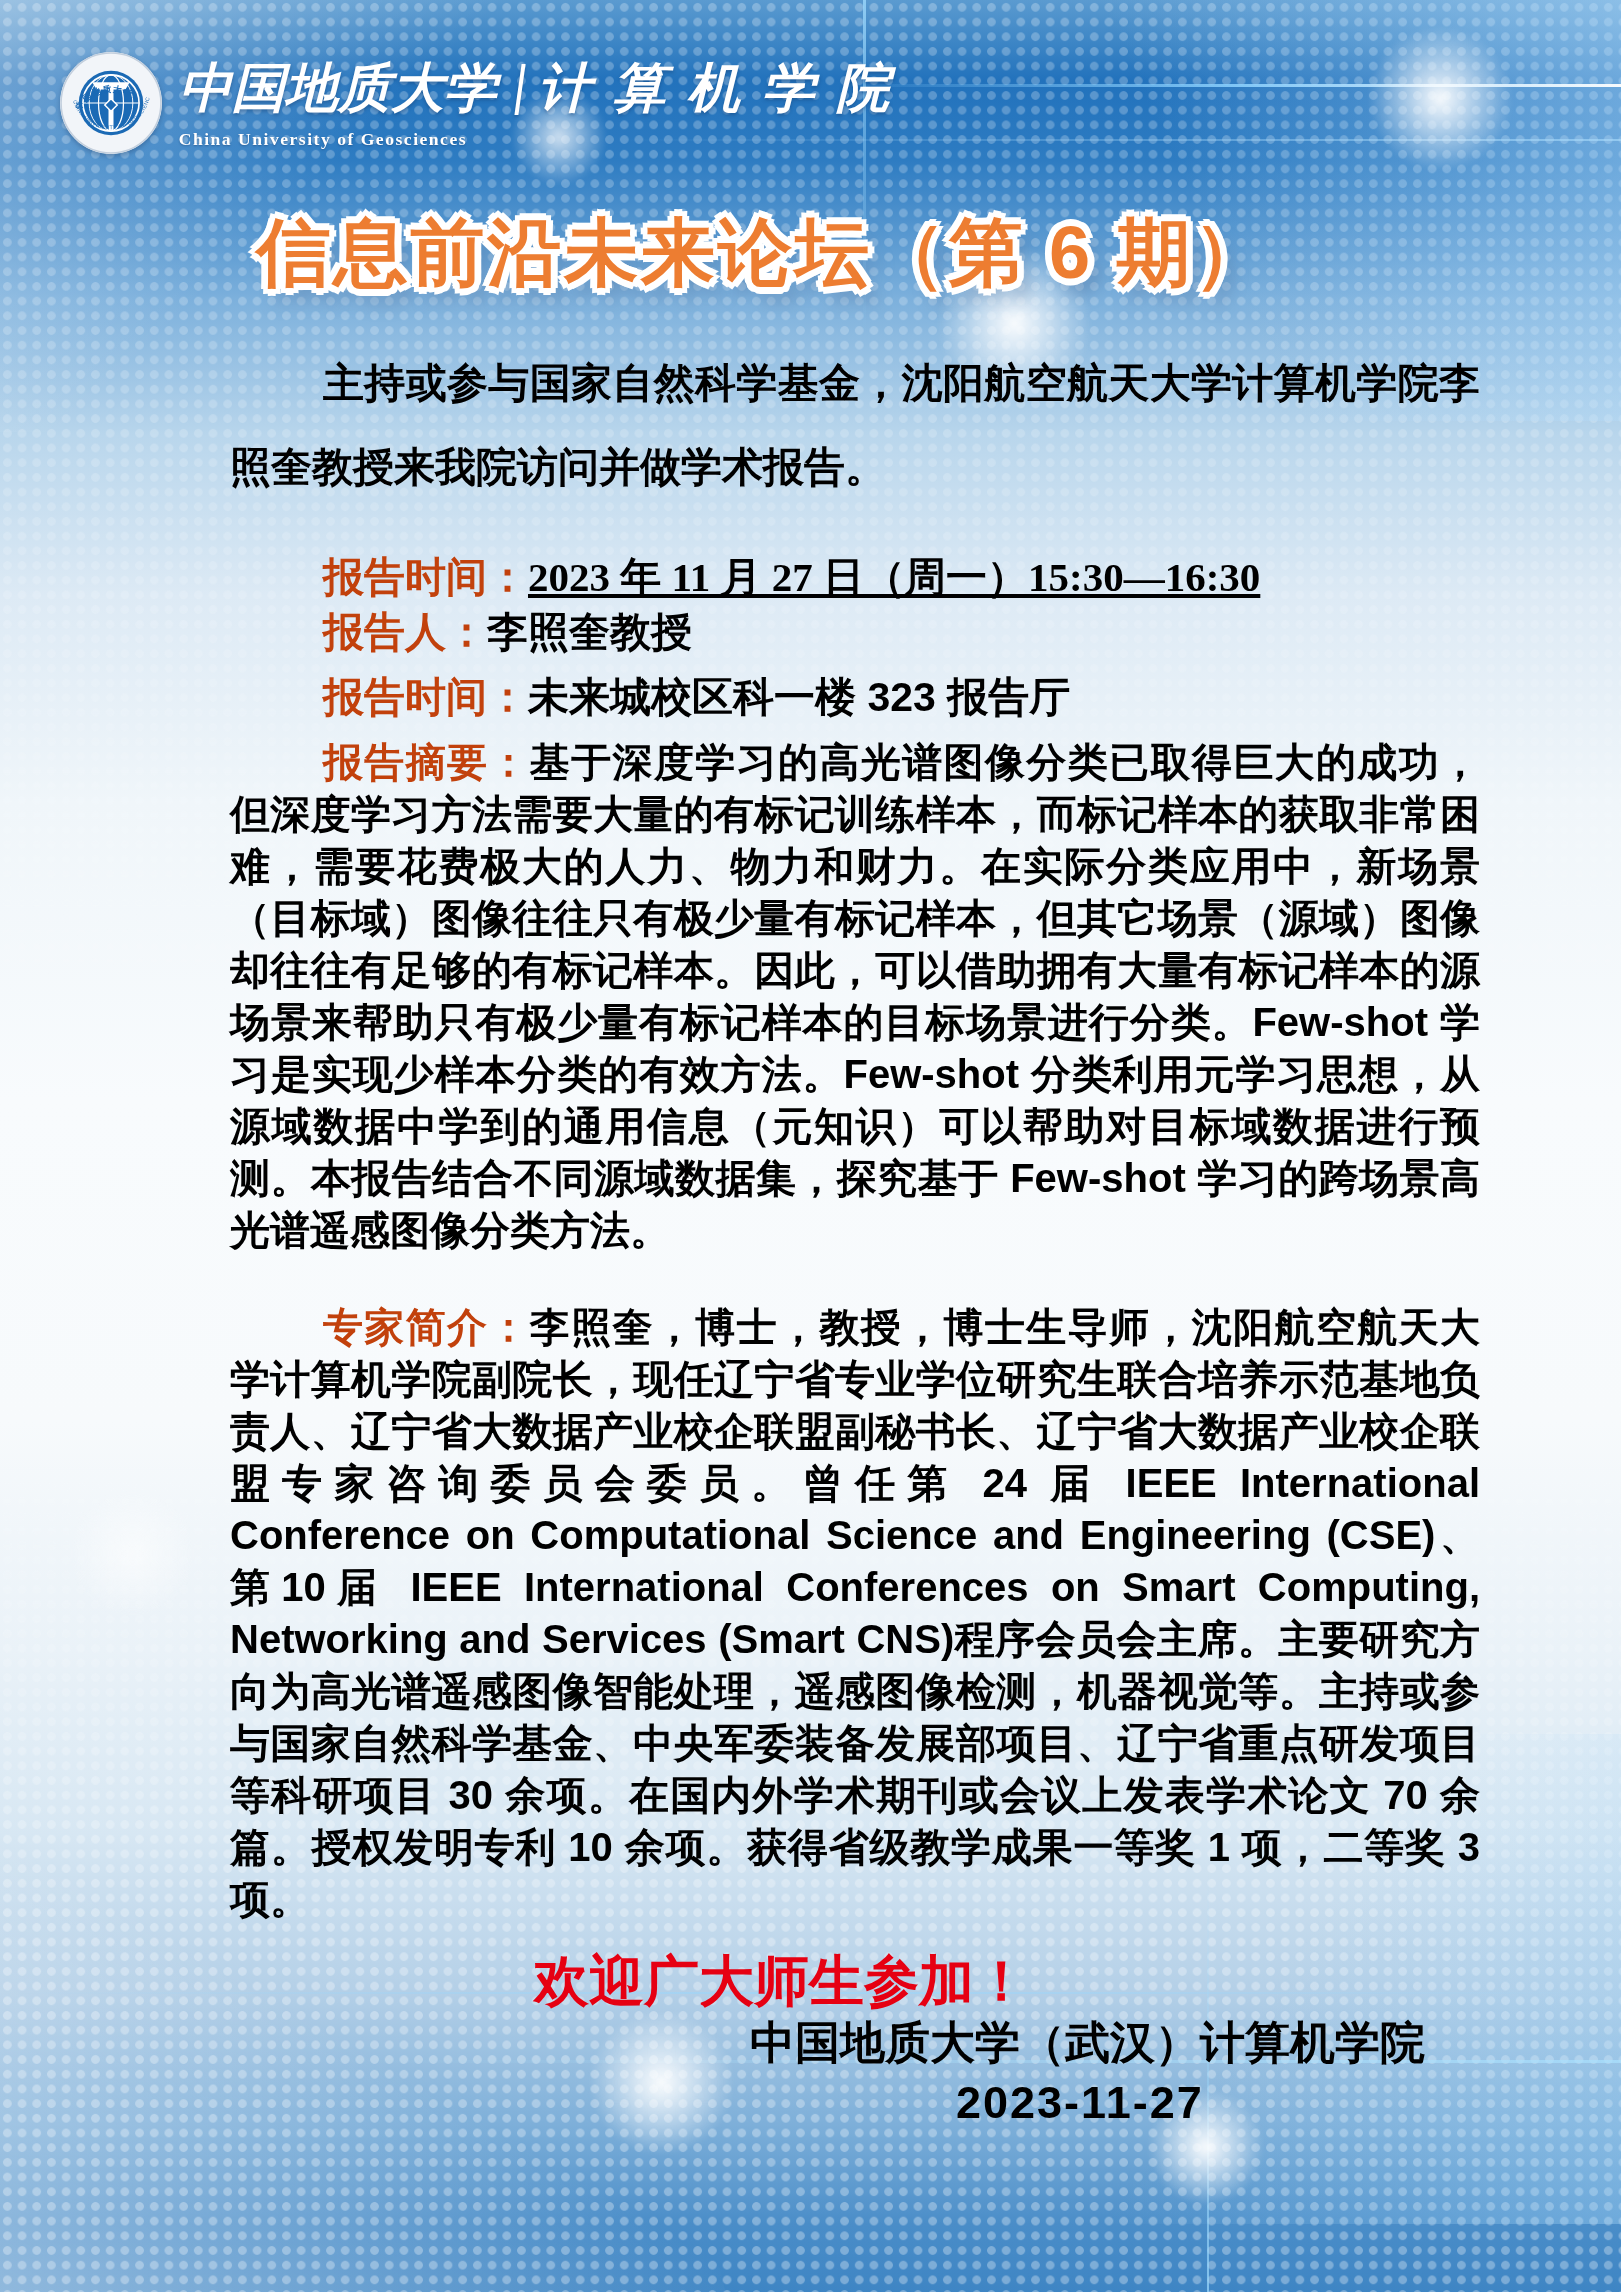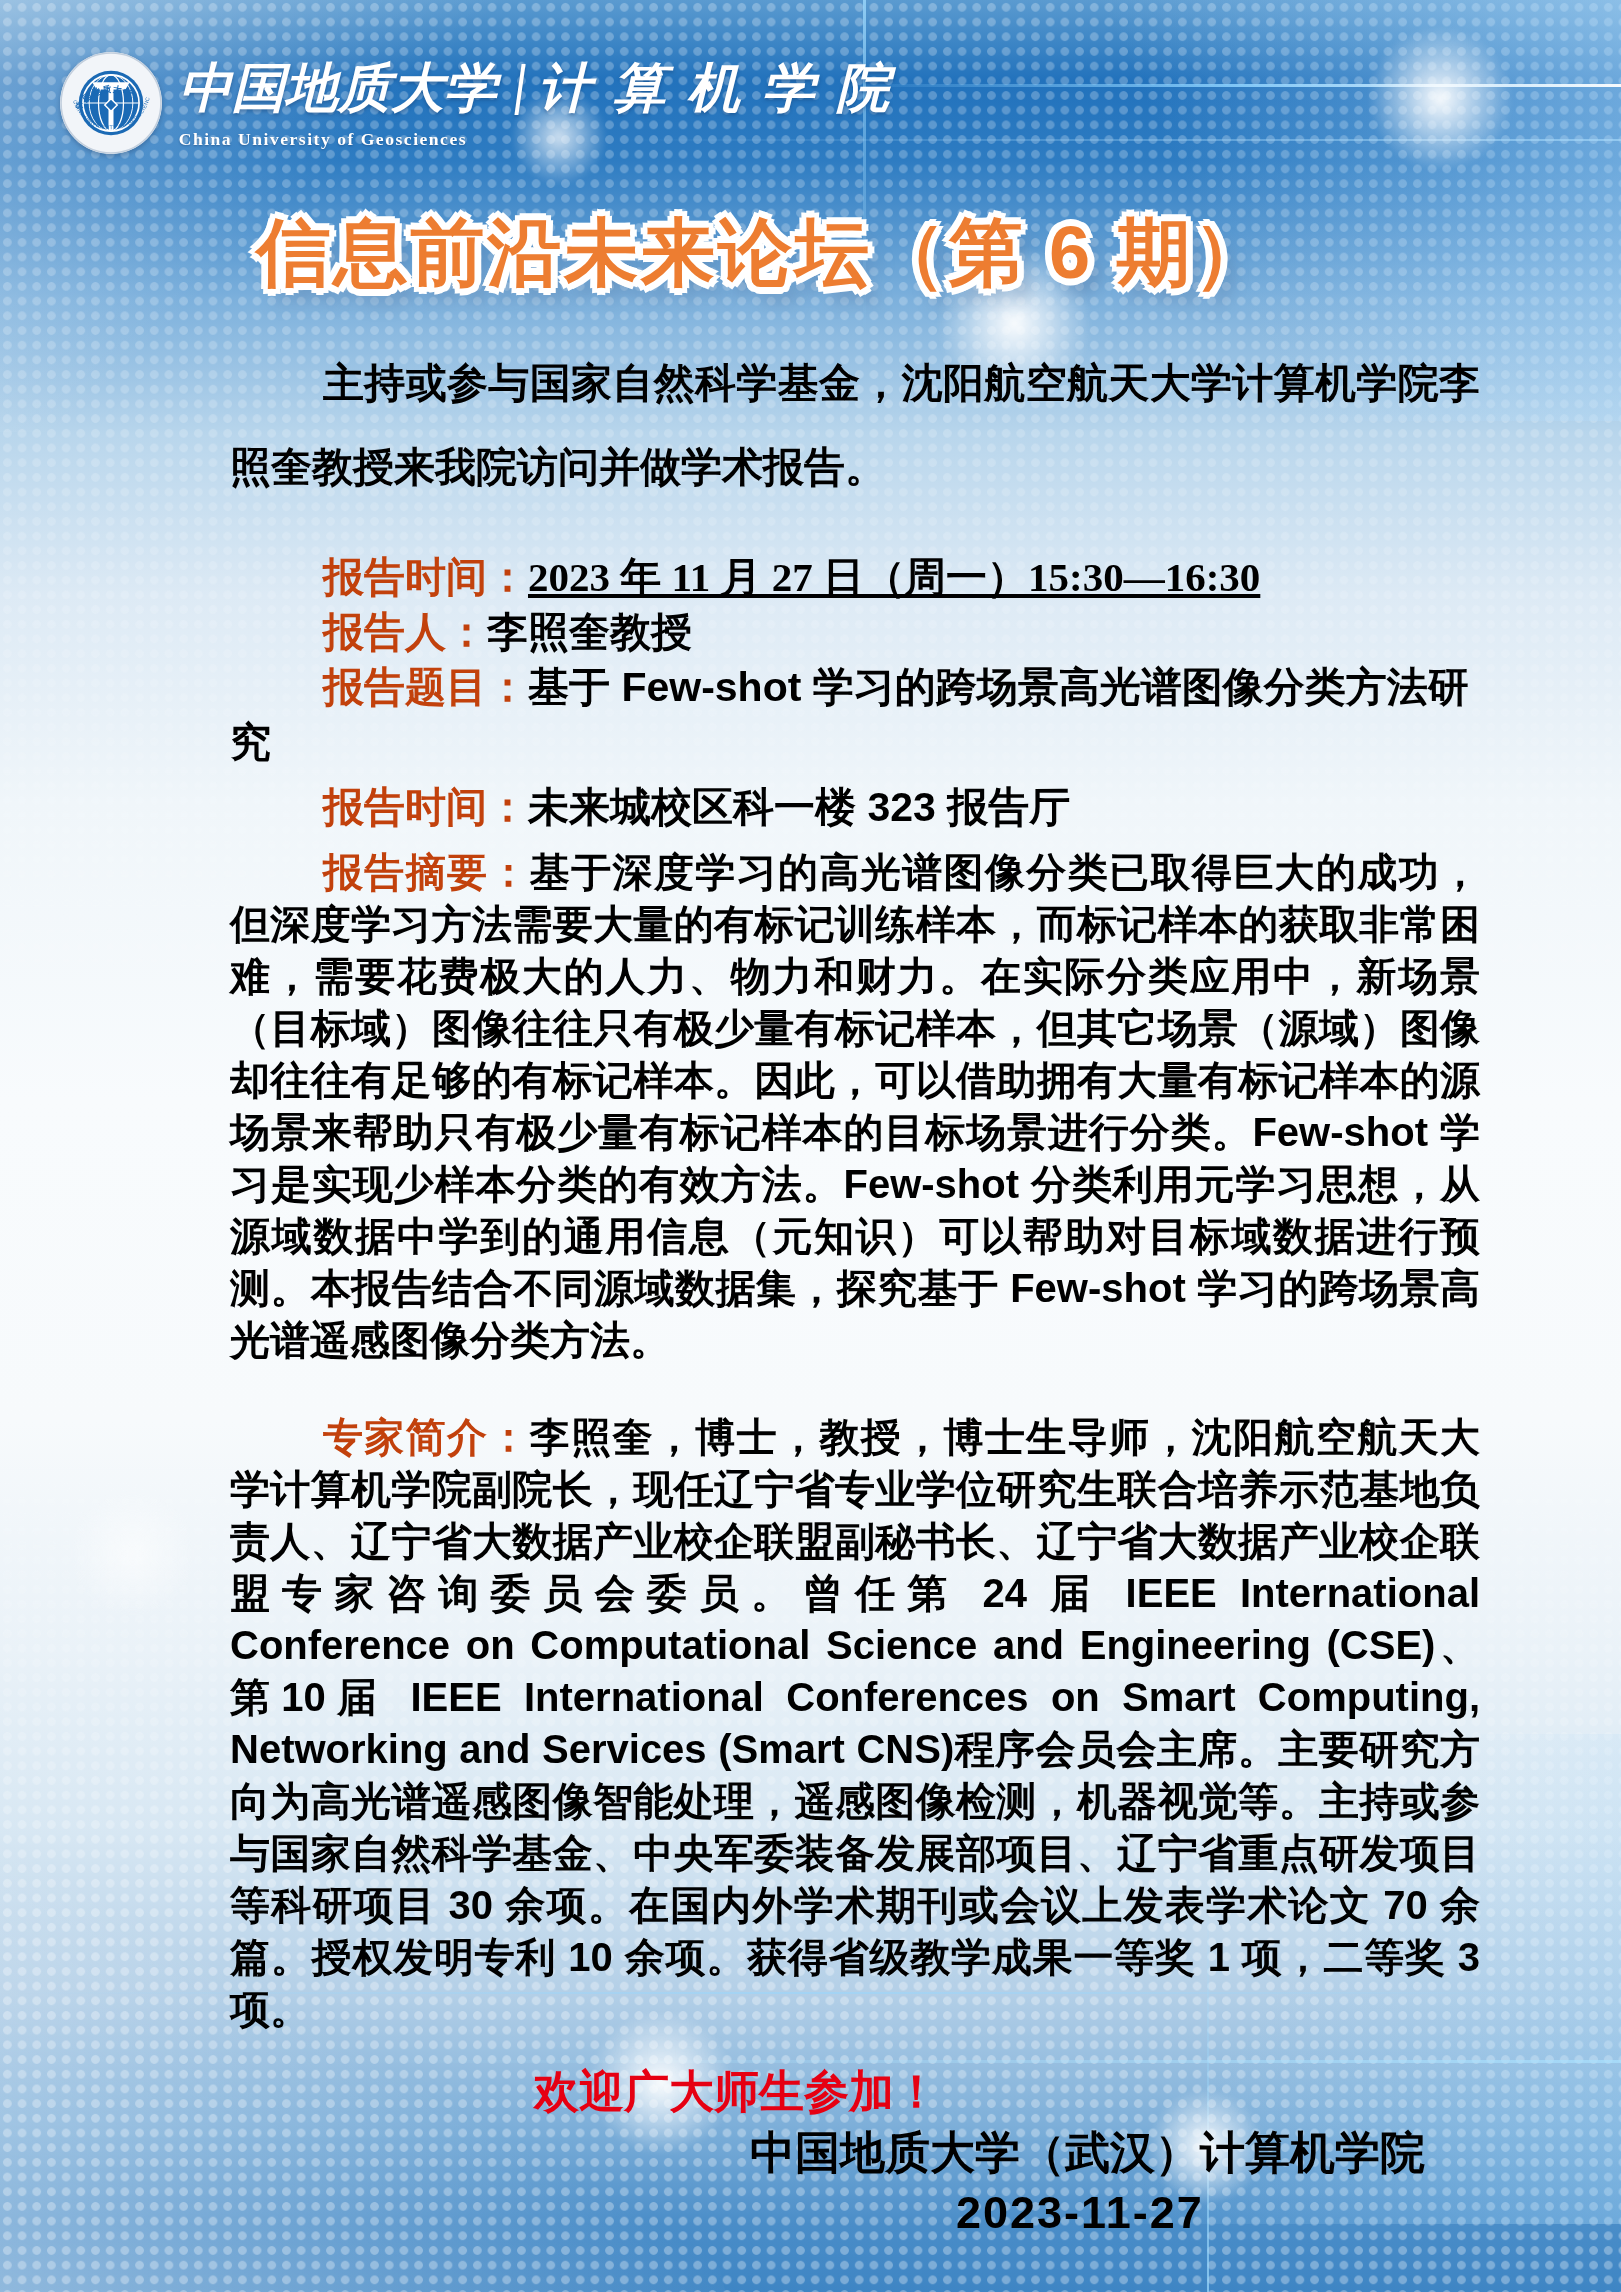--- a/index.html
+++ b/index.html
@@ -87,21 +87,21 @@
     text-align:left;}
   .meta-row.gap-top{margin-top:9.8px;}
   .serif-val{font-family:"Liberation Serif",serif;text-decoration:underline;}
   .para{font-size:40px;font-weight:bold;line-height:52px;text-indent:93px;
     text-align:justify;margin:0;}
   .abstract{margin-top:11px;}
   .bio{margin-top:45px;}
 
   
   .footer{position:relative;margin-top:29px;font-weight:bold;}
-  .welcome{color:#e60012;font-size:45px;line-height:55px;padding-left:534px;}
+  .welcome{color:#e60012;font-size:55px;line-height:55px;padding-left:534px;}
   .organizer{color:#000;font-size:45px;line-height:55px;padding-left:750px;margin-top:5.9px;}
   .footer-date{color:#000;font-size:45px;line-height:55px;padding-left:956px;
     margin-top:5px;letter-spacing:2px;}
 </style>
 </head>
 <body>
 
 <div class="page">
 
   <div class="bg bg-base"></div>
@@ -163,23 +163,20 @@
 
     <p class="intro">主持或参与国家自然科学基金，沈阳航空航天大学计算机学院李照奎教授来我院访问并做学术报告。</p>
 
     <div class="meta">
       <div class="meta-row">
         <span class="blue">报告时间：</span><span class="serif-val">2023 年 11 月 27 日（周一）15:30—16:30</span>
       </div>
       <div class="meta-row">
         <span class="blue">报告人：</span><span>李照奎教授</span>
       </div>
-      <div class="meta-row">
-        <span class="blue">报告题目：</span><span>基于 Few-shot 学习的跨场景高光谱图像分类方法研究</span>
-      </div>
       <div class="meta-row gap-top">
         <span class="blue">报告时间：</span><span>未来城校区科一楼 323 报告厅</span>
       </div>
     </div>
 
     <p class="para abstract">
       <span class="blue">报告摘要：</span><span>基于深度学习的高光谱图像分类已取得巨大的成功，但深度学习方法需要大量的有标记训练样本，而标记样本的获取非常困难，需要花费极大的人力、物力和财力。在实际分类应用中，新场景（目标域）图像往往只有极少量有标记样本，但其它场景（源域）图像却往往有足够的有标记样本。因此，可以借助拥有大量有标记样本的源场景来帮助只有极少量有标记样本的目标场景进行分类。Few-shot 学习是实现少样本分类的有效方法。Few-shot 分类利用元学习思想，从源域数据中学到的通用信息（元知识）可以帮助对目标域数据进行预测。本报告结合不同源域数据集，探究基于 Few-shot 学习的跨场景高光谱遥感图像分类方法。</span>
     </p>
 
     <p class="para bio">

